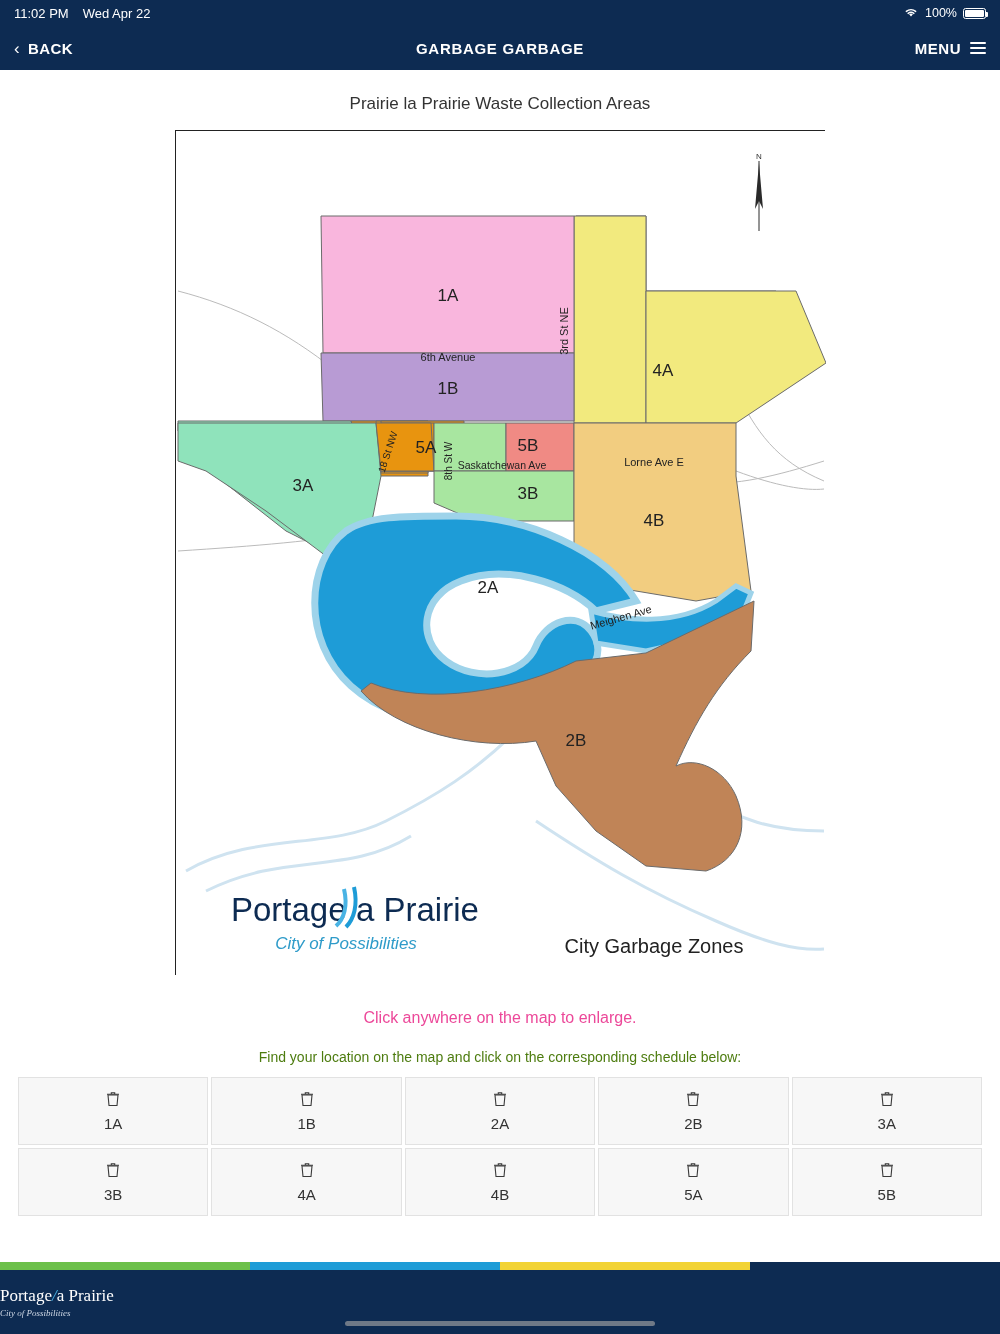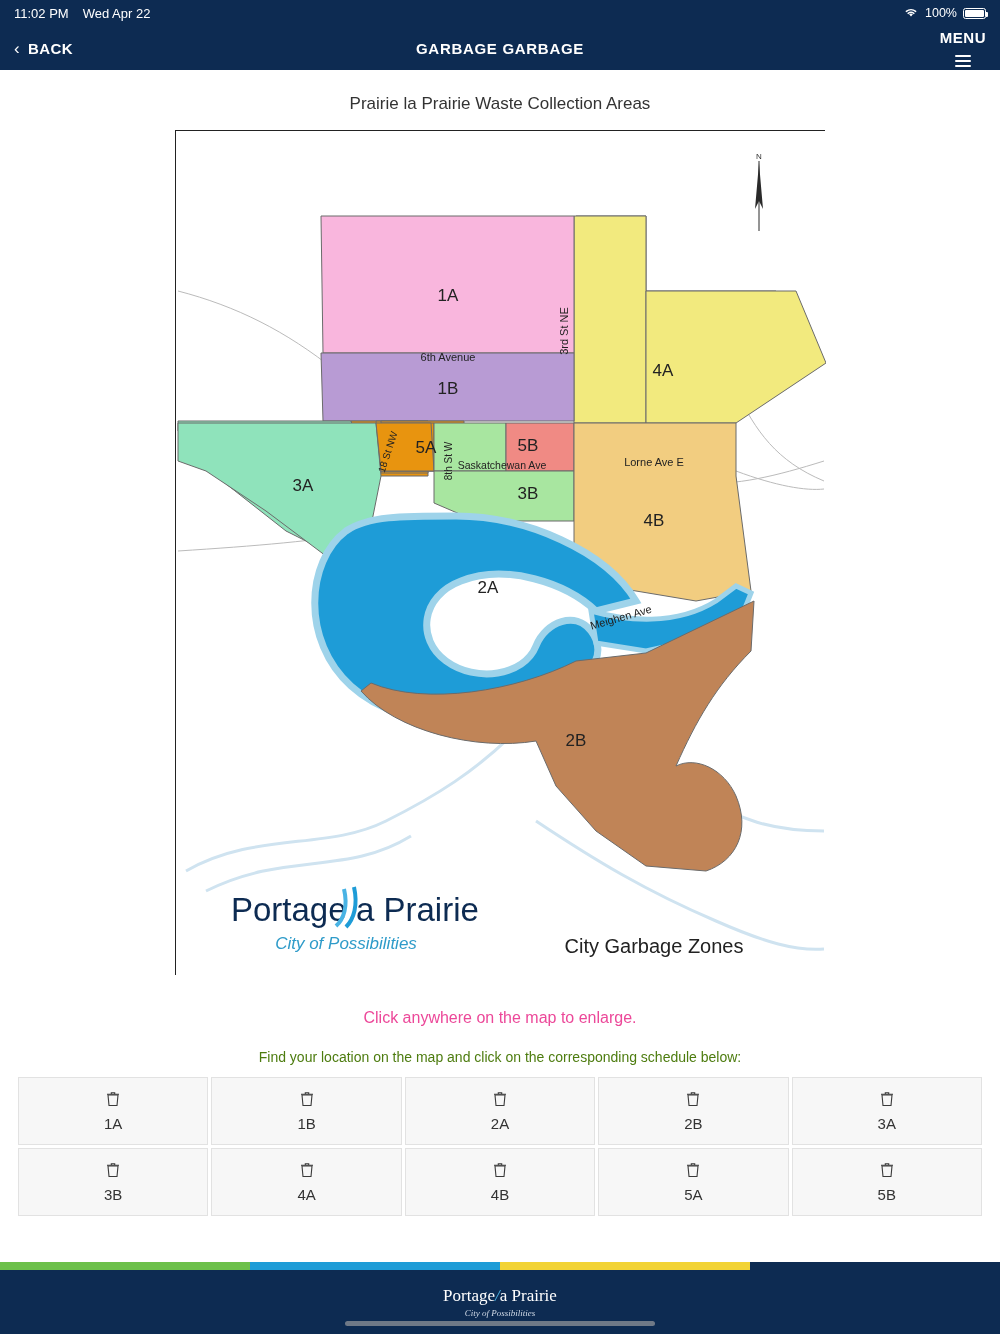--- a/index.html
+++ b/index.html
@@ -40,21 +40,21 @@
     padding: 0 14px;
     position: relative;
   }
   .nav-back { display: flex; align-items: center; gap: 8px; font-size: 15px; font-weight: bold; letter-spacing: .4px; cursor: pointer; }
   .nav-back .chev { font-size: 17px; line-height: 1; font-weight: normal; }
   .nav-title {
     position: absolute; left: 0; right: 0; text-align: center;
     font-size: 15px; font-weight: bold; letter-spacing: .7px;
     pointer-events: none;
   }
-  .nav-menu { margin-left: auto; display: flex; align-items: center; gap: 9px; font-size: 15px; font-weight: bold; letter-spacing: .5px; cursor: pointer; z-index: 2; flex-direction: column; }
+  .nav-menu { margin-left: auto; display: flex; align-items: center; gap: 9px; font-size: 15px; font-weight: bold; letter-spacing: .5px; cursor: pointer; z-index: 2; }
   .hamburger { display: inline-flex; flex-direction: column; gap: 3px; }
   .hamburger span { display: block; width: 16px; height: 2px; background: #fff; border-radius: 1px; }
   
   .page-title {
     text-align: center;
     font-size: 17px;
     color: #333333;
     padding: 24px 0 16px;
   }
   .map-wrap {
@@ -87,21 +87,21 @@
     gap: 4px;
     cursor: pointer;
   }
   .zone-cell .trash { color: #3a3a3a; }
   .zone-cell .zlabel { font-size: 15px; color: #333; }
   
   .colorbar { display: flex; height: 8px; width: 100%; position: absolute; left: 0; bottom: 64px; }
   .colorbar > div { flex: 1 1 0; }
   .footer {
     position: absolute; left: 0; bottom: 0; width: 100%; height: 64px;
-    background: #0d2b52; display: flex; align-items: center; justify-content: center;
+    background: #0d2b52; display: flex; justify-content: center;
     flex-direction: column; gap: 2px;
   }
   .footer .f-logo { color: #ffffff; font-family: "Liberation Serif", serif; font-size: 17px; }
   .footer .f-logo .slash { color: #49b3e4; font-style: italic; }
   .footer .f-sub { color: #cfd9e6; font-family: "Liberation Serif", serif; font-style: italic; font-size: 9px; }
   .home-indicator {
     position: absolute; bottom: 8px; left: 50%; transform: translateX(-50%);
     width: 310px; height: 5px; background: #6f7987; border-radius: 3px;
   }
   .body-scroll { position: relative; height: calc(1334px - 70px); overflow: hidden; }

